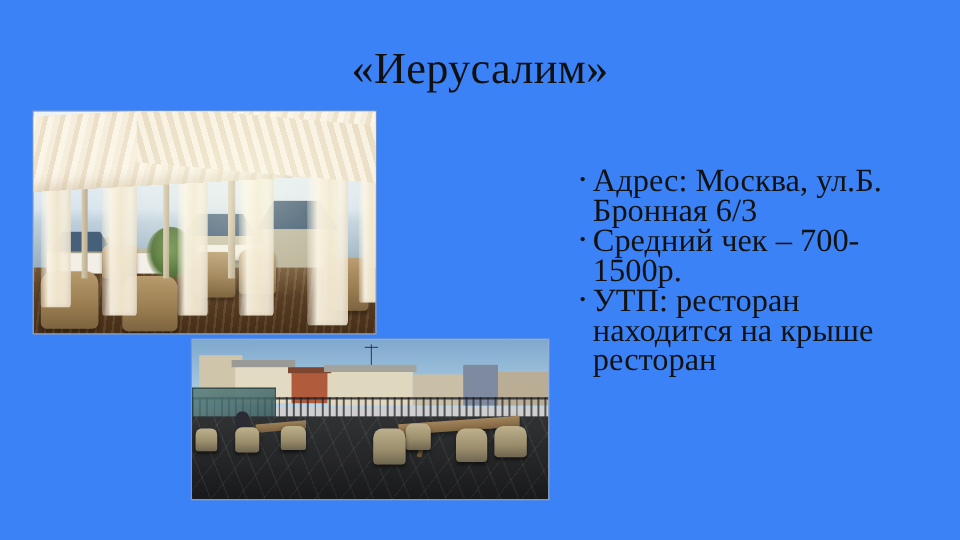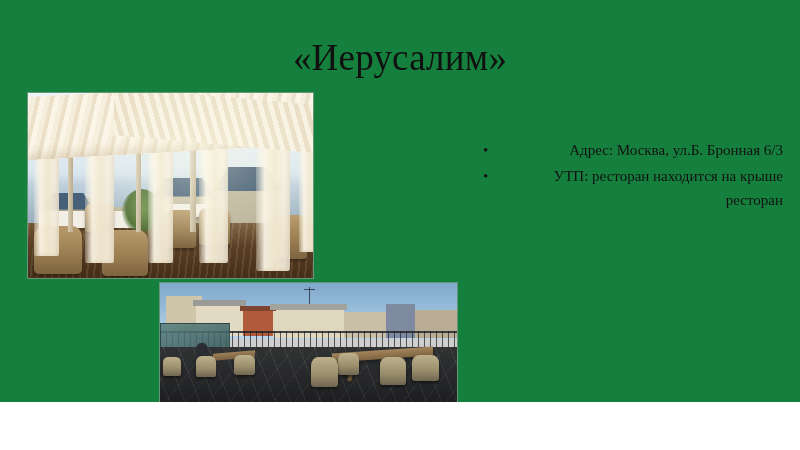--- a/index.html
+++ b/index.html
@@ -7,22 +7,22 @@
     padding: 0;
     background: #ffffff;
   }
   body {
     font-family: "Liberation Serif", "DejaVu Serif", serif;
     color: #000000;
   }
   .slide {
     position: relative;
     width: 800px;
-    height: 402px;
-    background: #15803d;
+    height: 450px;
+    background: #3b82f6;
     overflow: hidden;
   }
 
   
   .slide-title {
     position: absolute;
     left: 0;
     top: 36px;
     width: 800px;
     text-align: center;
@@ -38,25 +38,24 @@
   .body-text {
     position: absolute;
     left: 483px;
     top: 138px;
     width: 300px;
   }
   .bullet-item {
     position: relative;
     padding-left: 11px;
     margin-bottom: 1px;
-    font-size: 15px;
+    font-size: 27px;
     line-height: 24.5px;
     color: #121212;
     text-indent: 0;
-    text-align: right;
   }
   .bullet-item::before {
     content: "\2022";
     position: absolute;
     left: 0;
     top: 0;
     font-size: 15px;
     line-height: 24.5px;
     color: #121212;
   }
@@ -443,16 +442,17 @@
 
     <div class="ph2-bigtable"></div>
     <div class="ph2-chair k2"></div>
     <div class="ph2-chair k4"></div>
     <div class="ph2-chair k1"></div>
     <div class="ph2-chair k3"></div>
   </div>
 
   <div class="body-text">
     <div class="bullet-item">Адрес: Москва, ул.Б. Бронная 6/3</div>
+    <div class="bullet-item">Средний чек – 700-1500р.</div>
     <div class="bullet-item">УТП: ресторан находится на крыше ресторан</div>
   </div>
 
 </div>
 
 </body></html>

